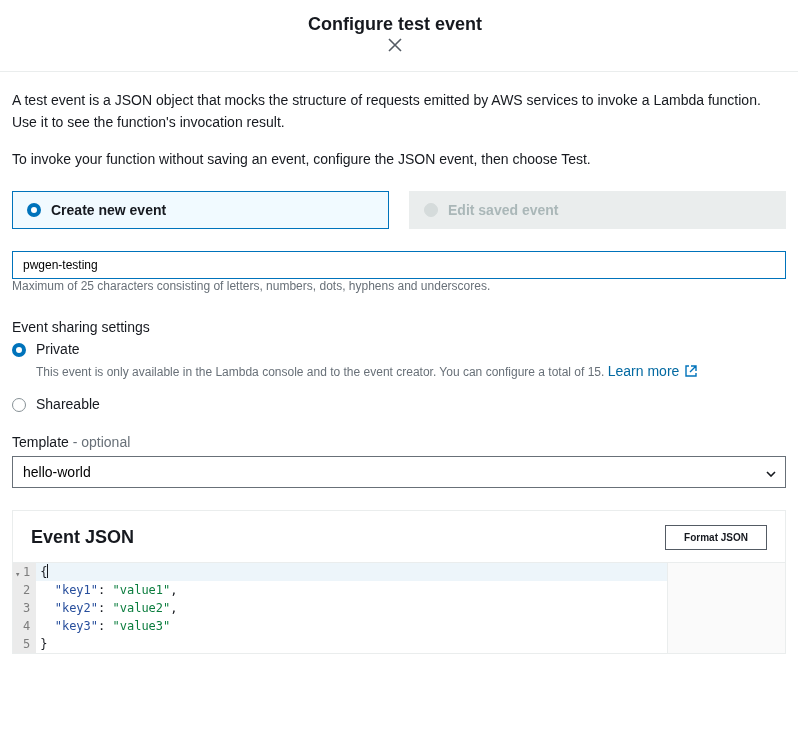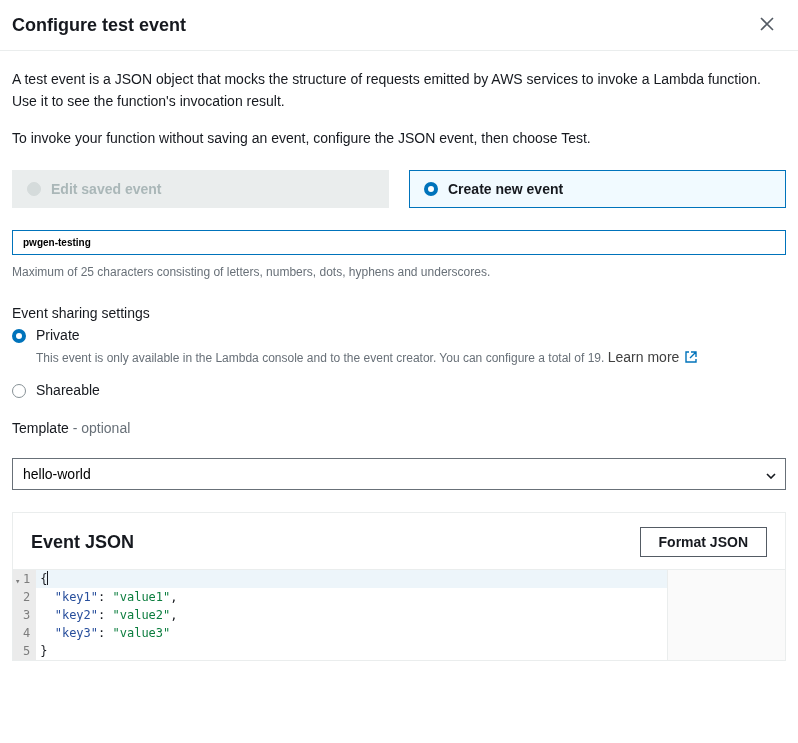--- a/index.html
+++ b/index.html
@@ -9,20 +9,21 @@
     color: #16191f;
     background: #ffffff;
     width: 798px;
   }
   .header {
     display: flex;
     justify-content: space-between;
     align-items: center;
     padding: 14px 20px 14px 12px;
     border-bottom: 1px solid #eaeded;
+    flex-direction: column;
   }
   .header h1 {
     font-size: 18px;
     font-weight: 700;
   }
   .close-x {
     font-size: 18px;
     color: #545b64;
     cursor: pointer;
     line-height: 1;
@@ -86,29 +87,28 @@
   .seg-btn.selected .radio-dot {
     border: 4px solid #0073bb;
   }
   .seg-btn.disabled .radio-dot {
     background: #d5dbdb;
     border-color: #d5dbdb;
   }
   .text-input {
     width: 100%;
     padding: 6px 10px;
-    font-size: 10px;
+    font-size: 12px;
     border: 1px solid #0073bb;
     outline: none;
-    font-weight: bold;
   }
   .hint {
     font-size: 12px;
     color: #687078;
-    margin-top: 10px;
+    margin-top: 0;
     margin-bottom: 26px;
   }
   .sharing-group { margin-bottom: 22px; }
   .radio-row {
     display: flex;
     align-items: flex-start;
     gap: 10px;
     margin-bottom: 4px;
     cursor: pointer;
   }
@@ -116,35 +116,35 @@
   .radio-row.selected .radio-dot { border: 4px solid #0073bb; }
   .radio-label { font-size: 14px; }
   .radio-desc {
     font-size: 12px;
     color: #687078;
     margin-left: 24px;
     margin-bottom: 14px;
     line-height: 1.5;
   }
   .link {
-    color: #404040;
+    color: #0369a1;
     text-decoration: none;
     font-size: 14px;
   }
   .ext-icon {
     display: inline-block;
     width: 12px;
     height: 12px;
     vertical-align: -1px;
     margin-left: 2px;
   }
   .optional-tag {
     color: #687078;
   }
-  .select-wrap { position: relative; margin-top: 22px; margin-bottom: 22px; }
+  .select-wrap { position: relative; margin-top: 6px; margin-bottom: 22px; }
   .select {
     width: 100%;
     padding: 7px 10px;
     font-size: 14px;
     border: 1px solid #687078;
     background: #fff;
     appearance: none;
     cursor: pointer;
   }
   .select-caret {
@@ -163,21 +163,21 @@
     display: flex;
     justify-content: space-between;
     align-items: center;
     padding: 14px 18px 12px 18px;
   }
   .json-title { font-size: 18px; font-weight: 700; }
   .format-btn {
     border: 1px solid #545b64;
     background: #fff;
     padding: 6px 18px;
-    font-size: 14px;
+    font-size: 10px;
     font-weight: 700;
     cursor: pointer;
     color: #16191f;
   }
   .editor {
     font-family: "Menlo", "Consolas", monospace;
     font-size: 12px;
     border-top: 1px solid #eaeded;
     display: flex;
   }
@@ -238,41 +238,41 @@
         <path d="M1 1 L13 13 M13 1 L1 13" stroke="#545b64" stroke-width="1.6" fill="none"></path>
       </svg>
   </span>
 </div>
 
 <div class="body">
   <p class="intro">A test event is a JSON object that mocks the structure of requests emitted by AWS services to invoke a Lambda function. Use it to see the function's invocation result.</p>
   <p class="subintro">To invoke your function without saving an event, configure the JSON event, then choose Test.</p>
 
   <div class="segmented">
+    <div class="seg-btn selected">
+      <span class="radio-dot"></span>
+      <span>Create new event</span>
+    </div>
     <div class="seg-btn disabled">
       <span class="radio-dot"></span>
       <span>Edit saved event</span>
-    </div>
-    <div class="seg-btn selected">
-      <span class="radio-dot"></span>
-      <span>Create new event</span>
     </div>
   </div>
 
   <input class="text-input" type="text" value="pwgen-testing" style="">
   <div class="hint">Maximum of 25 characters consisting of letters, numbers, dots, hyphens and underscores.</div>
 
   <div class="label">Event sharing settings</div>
   <div class="sharing-group">
     <div class="radio-row selected">
       <span class="radio-dot"></span>
       <span class="radio-label">Private</span>
     </div>
     <div class="radio-desc">
-      <span>This event is only available in the Lambda console and to the event creator. You can configure a total of 19.</span>
+      <span>This event is only available in the Lambda console and to the event creator. You can configure a total of 15.</span>
       <a href="#" class="link"><span>Learn more</span>
         <span class="ext-icon"><svg width="12" height="12" viewBox="0 0 12 12">
               <path d="M4 1H1v10h10V8M6 1h5v5M11 1L5 7" stroke="#0073bb" stroke-width="1.4" fill="none"></path>
             </svg></span>
       </a>
     </div>
 
     <div class="radio-row">
       <span class="radio-dot"></span>
       <span class="radio-label">Shareable</span>

